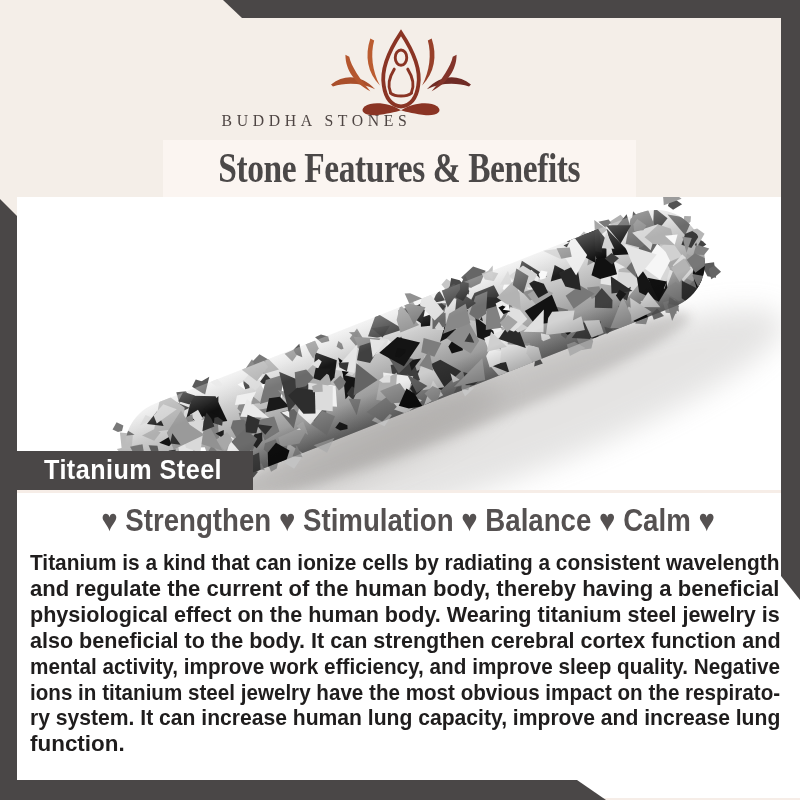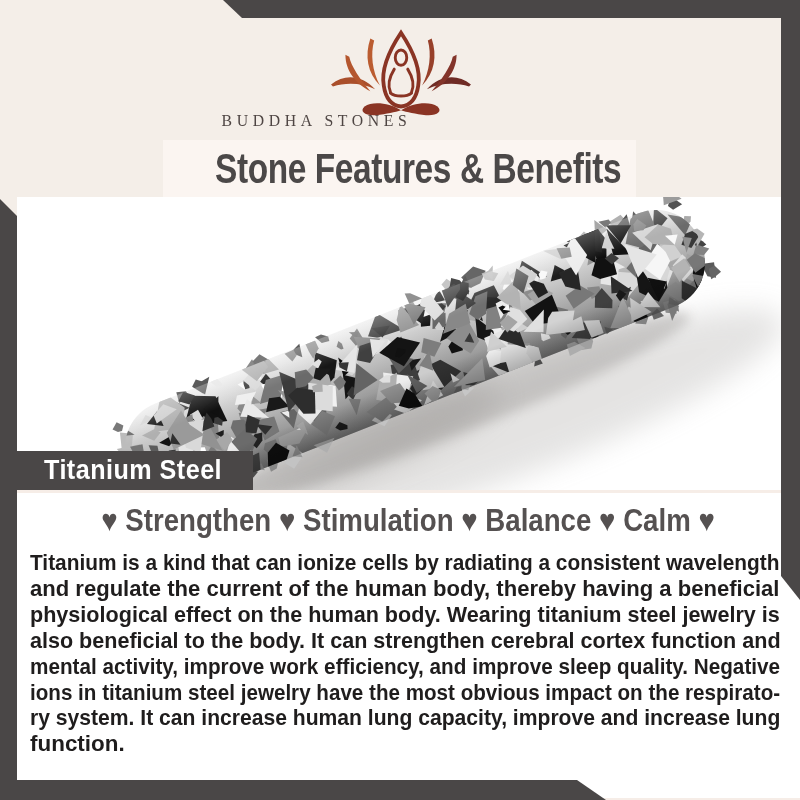--- a/index.html
+++ b/index.html
@@ -14,21 +14,21 @@
   
   .logo{position:absolute;left:315px;top:26px;width:172px;height:92px;z-index:2;}
   .brand{
     position:absolute;left:0;top:111px;width:632px;text-align:center;z-index:2;
     font-family:"Liberation Serif",serif;font-size:17px;letter-spacing:5px;
     color:var(--brand-text,#4e4543);
   }
   
   .title-band{
     position:absolute;left:163px;top:140px;width:473px;height:57px;z-index:2;
-    background:var(--band,#fbf5f1);text-align:center;
+    background:var(--band,#fbf5f1);text-align:center;font-family:Liberation Serif, serif;
   }
   .title-band .title{
     line-height:57px;font-size:42px;font-weight:bold;
     color:var(--title-text,#4b4848);letter-spacing:-0.5px;
   }
   
   .photo-panel{position:absolute;left:17px;top:197px;width:764px;height:293px;background:#fff;z-index:1;}
   
   .product-label{
     position:absolute;left:17px;top:451px;width:236px;height:39px;z-index:3;

